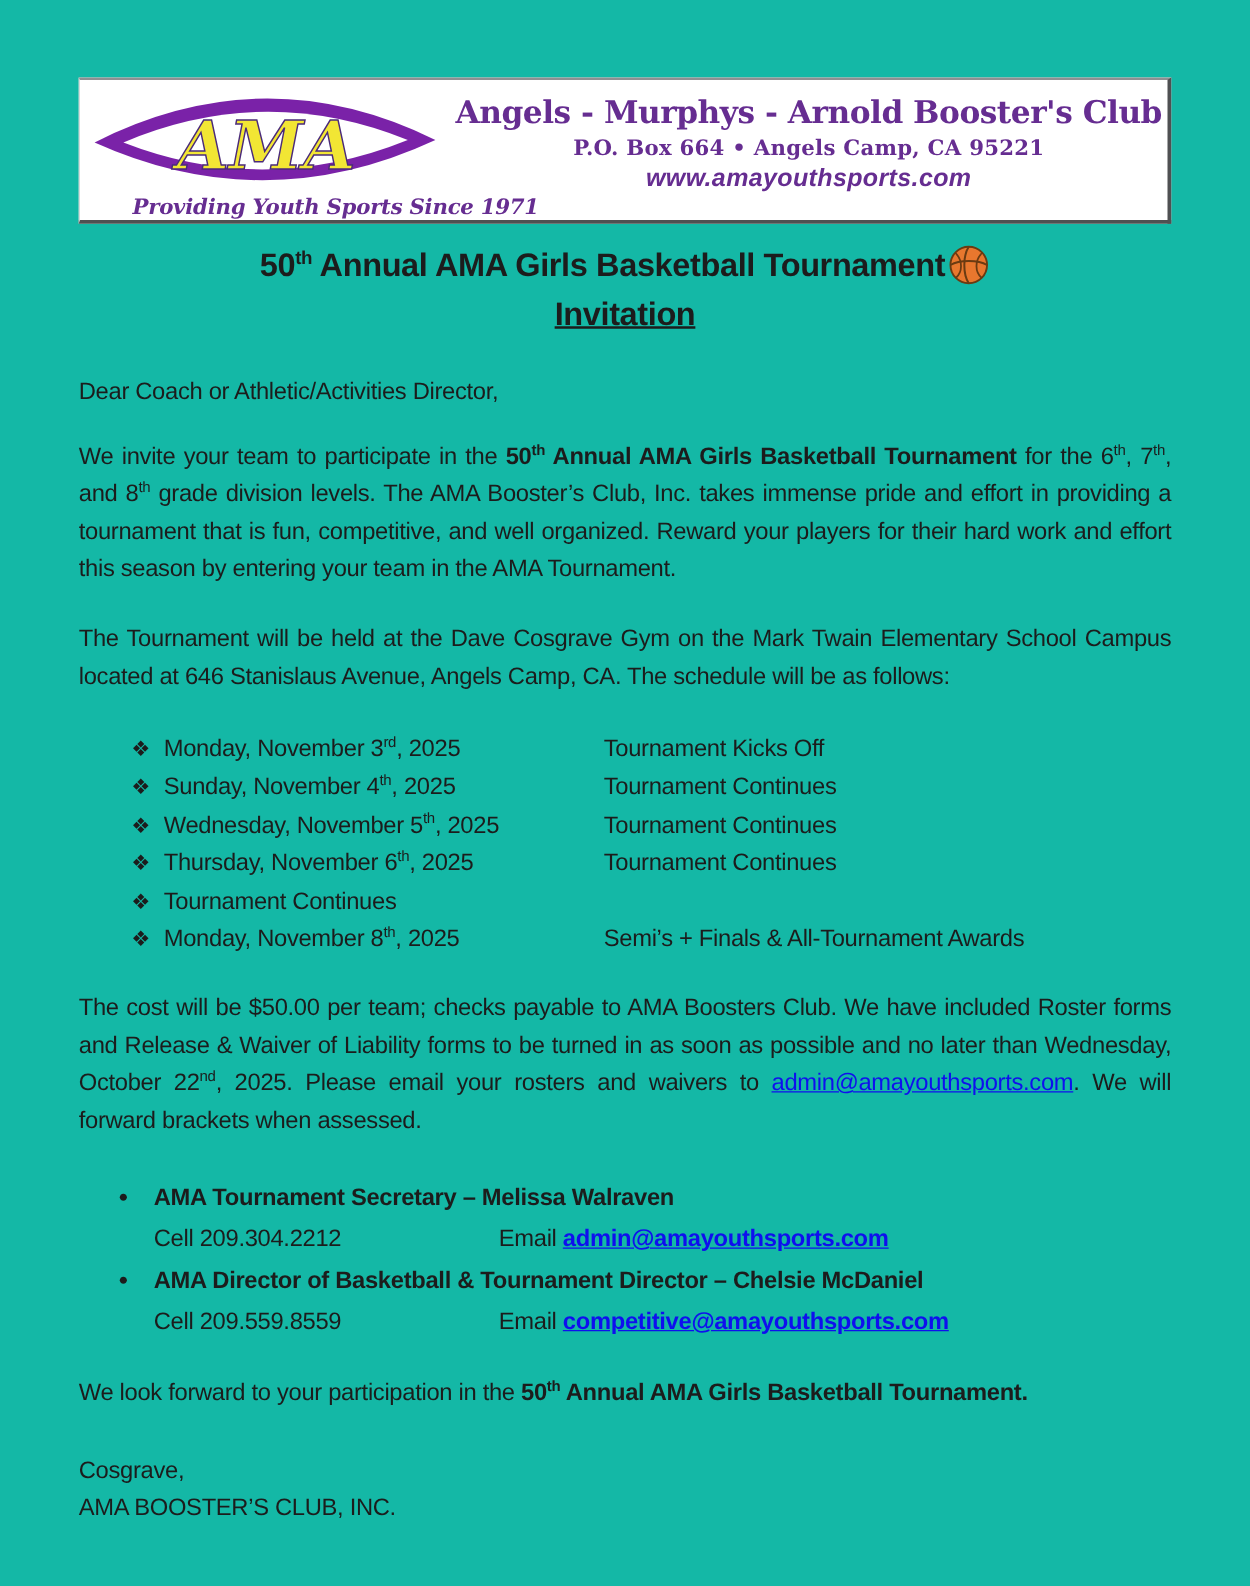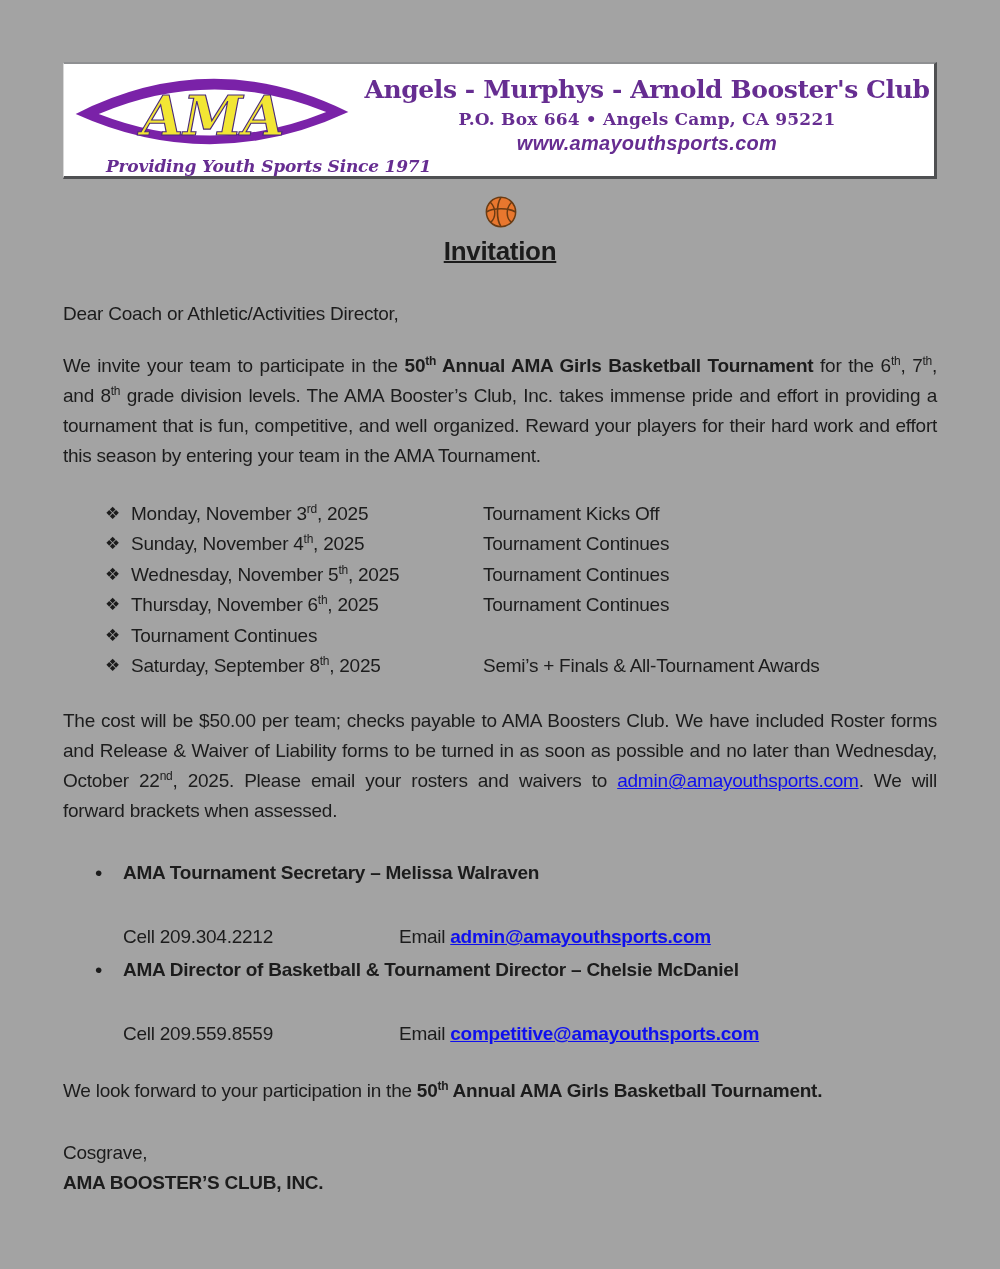--- a/index.html
+++ b/index.html
@@ -1,17 +1,17 @@
 <!DOCTYPE html>
 <html><head>
 <meta charset="utf-8">
 <style>
   html,body { margin:0; padding:0; background:#ffffff; }
   .page {
-    position:relative; width:1000px; height:1269px; background:#a3a3a3;
+    position:relative; width:1000px; height:1269px; background:#14b8a6;
     font-family:"Liberation Sans", sans-serif; color:#1c1c1c; overflow:hidden;
   }
 
   
   .header-box {
     position:relative; margin:62px 63px 0 63px; height:112px;
     border-top:2px solid #8f9092; border-right:3px solid #4f5052;
     border-bottom:3px solid #4f5052; border-left:1px solid #d8d8d8;
     background:#ffffff;
   }
@@ -53,40 +53,40 @@
   .content { padding:0 63px; font-size:19px; line-height:30px; letter-spacing:-0.25px; }
   .content p { margin:0; text-align:justify; }
   sup.s { font-size:12px; vertical-align:super; line-height:0; }
   b sup.s { font-weight:bold; }
   .salutation { margin-top:32px !important; text-align:left !important; }
   .p-invite { margin-top:22px !important; }
   .p-venue  { margin-top:26px !important; }
   .p-cost   { margin-top:25px !important; }
   .p-close  { margin-top:26px !important; text-align:left !important; }
   .sincerely { margin-top:32px !important; text-align:left !important; }
-  .signature { font-weight:bold; text-align:left; }
+  .signature { font-weight:normal; text-align:left; }
 
   a.link { color:#0f0fee; text-decoration:underline; cursor:pointer; }
   a.link.bold { font-weight:bold; }
 
   
   .schedule { margin:28px 0 0 42px; }
   .s-row { display:flex; line-height:30.4px; }
   .s-bullet { width:26px; flex:0 0 auto; font-size:17px; }
   .s-date { width:352px; flex:0 0 auto; }
   .s-event { flex:1; }
 
   
   .contacts { margin:30px 0 0 32px; }
   .c-item { display:flex; }
   .c-bullet { width:28px; flex:0 0 auto; line-height:33px; font-size:21px; }
   .c-body { flex:1; }
   .c-name { font-weight:bold; line-height:33px; }
   .c-detail { line-height:33px; }
-  .c-cell { display:inline-block; width:238px;margin-top:31px; }
+  .c-cell { display:inline-block; width:238px; }
   .c-email-label { margin-right:5px;margin-left:38px; }
 </style>
 </head>
 <body>
 
 <div class="page">
 
   <div class="header-box">
     <div class="logo">
       <svg viewBox="0 0 290 100">
@@ -97,36 +97,38 @@
     </div>
     <div class="tagline">Providing Youth Sports Since 1971</div>
     <div class="org-block">
       <div class="org-name">Angels - Murphys - Arnold Booster's Club</div>
       <div class="org-address">P.O. Box 664 • Angels Camp, CA 95221</div>
       <div class="org-site">www.amayouthsports.com</div>
     </div>
   </div>
 
   <div class="title-line1">
+    <span class="t-text"><span>50</span><sup>th</sup><span> Annual AMA Girls Basketball Tournament</span></span>
     <svg class="ball" viewBox="0 0 36 36">
       <circle cx="18" cy="18" r="15.5" fill="#E8772E" stroke="#6b3b12" stroke-width="1.6"></circle>
       <path d="M18 2.5 C 13 10, 13 26, 18 33.5" stroke="#6b3b12" stroke-width="1.7" fill="none"></path>
       <path d="M2.5 18 C 10 13.5, 26 13.5, 33.5 18" stroke="#6b3b12" stroke-width="1.7" fill="none"></path>
       <path d="M6.5 7.5 C 13 14, 13 24, 7 29" stroke="#6b3b12" stroke-width="1.5" fill="none"></path>
       <path d="M29.5 7.5 C 23 14, 23 24, 29 29" stroke="#6b3b12" stroke-width="1.5" fill="none"></path>
     </svg>
   </div>
   <div class="title-line2"><span>Invitation</span></div>
 
   <div class="content">
 
     <p class="salutation">Dear Coach or Athletic/Activities Director,</p>
 
     <p class="p-invite"><span>We invite your team to participate in the </span><b><span>50</span><sup class="s">th</sup><span> Annual AMA Girls Basketball Tournament</span></b><span> for the 6</span><sup class="s">th</sup><span>, 7</span><sup class="s">th</sup><span>, and 8</span><sup class="s">th</sup><span> grade division levels. The AMA Booster’s Club, Inc. takes immense pride and effort in providing a tournament that is fun, competitive, and well organized. Reward your players for their hard work and effort this season by entering your team in the AMA Tournament.</span></p>
 
+    <p class="p-venue">The Tournament will be held at the Dave Cosgrave Gym on the Mark Twain Elementary School Campus located at 646 Stanislaus Avenue, Angels Camp, CA. The schedule will be as follows:</p>
 
     <div class="schedule">
       <div class="s-row">
         <span class="s-bullet">❖</span>
         <span class="s-date"><span>Monday, November 3</span><sup class="s">rd</sup><span>, 2025</span></span>
         <span class="s-event">Tournament Kicks Off</span>
       </div>
       <div class="s-row">
         <span class="s-bullet">❖</span>
         <span class="s-date"><span>Sunday, November 4</span><sup class="s">th</sup><span>, 2025</span></span>
@@ -141,21 +143,21 @@
         <span class="s-bullet">❖</span>
         <span class="s-date"><span>Thursday, November 6</span><sup class="s">th</sup><span>, 2025</span></span>
         <span class="s-event">Tournament Continues</span>
       </div>
       <div class="s-row">
         <span class="s-bullet">❖</span>
         <span class="s-event">Tournament Continues</span>
       </div>
       <div class="s-row">
         <span class="s-bullet">❖</span>
-        <span class="s-date"><span>Saturday, September 8</span><sup class="s">th</sup><span>, 2025</span></span>
+        <span class="s-date"><span>Monday, November 8</span><sup class="s">th</sup><span>, 2025</span></span>
         <span class="s-event">Semi’s + Finals &amp; All-Tournament Awards</span>
       </div>
     </div>
 
     <p class="p-cost"><span>The cost will be $50.00 per team; checks payable to AMA Boosters Club. We have included Roster forms and Release &amp; Waiver of Liability forms to be turned in as soon as possible and no later than Wednesday, October 22</span><sup class="s">nd</sup><span>, 2025. Please email your rosters and waivers to </span><a class="link">admin@amayouthsports.com</a><span>. We will forward brackets when assessed.</span></p>
 
     <div class="contacts">
       <div class="c-item">
         <span class="c-bullet">•</span>
         <div class="c-body">

